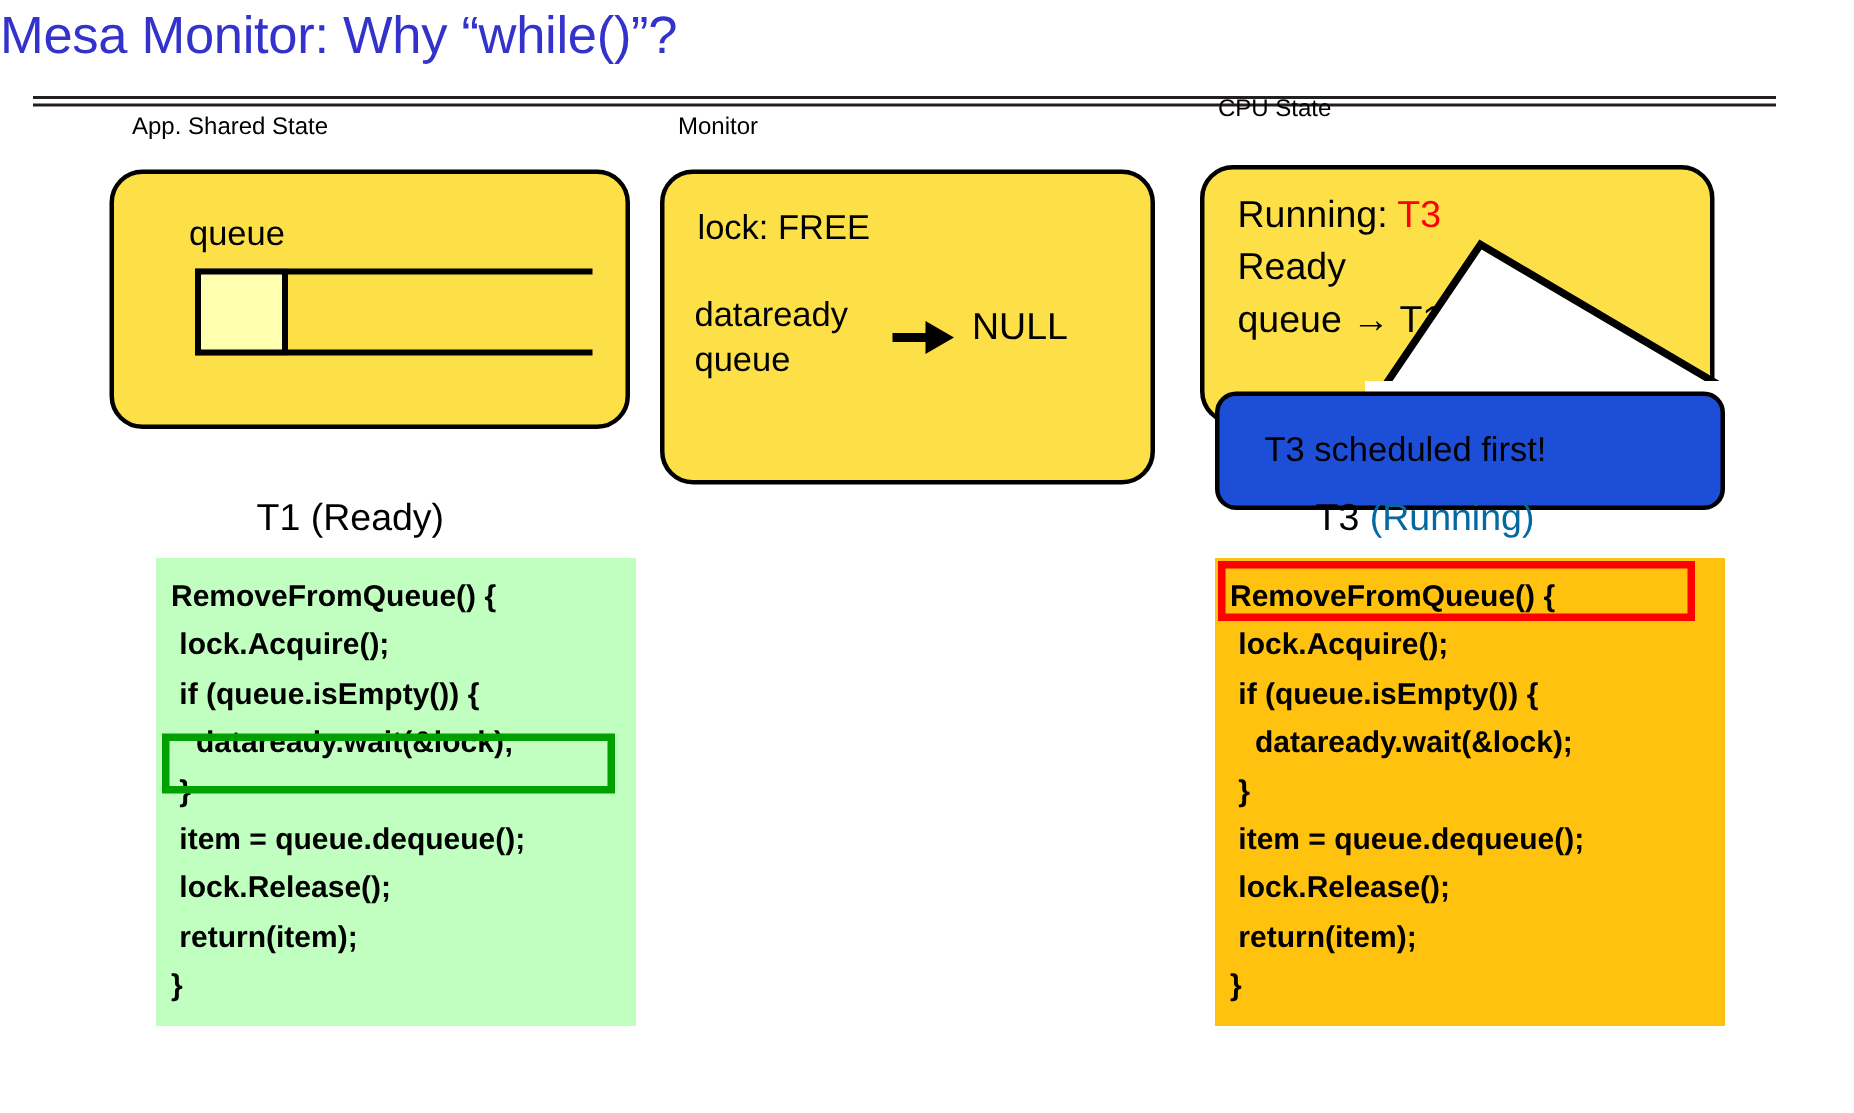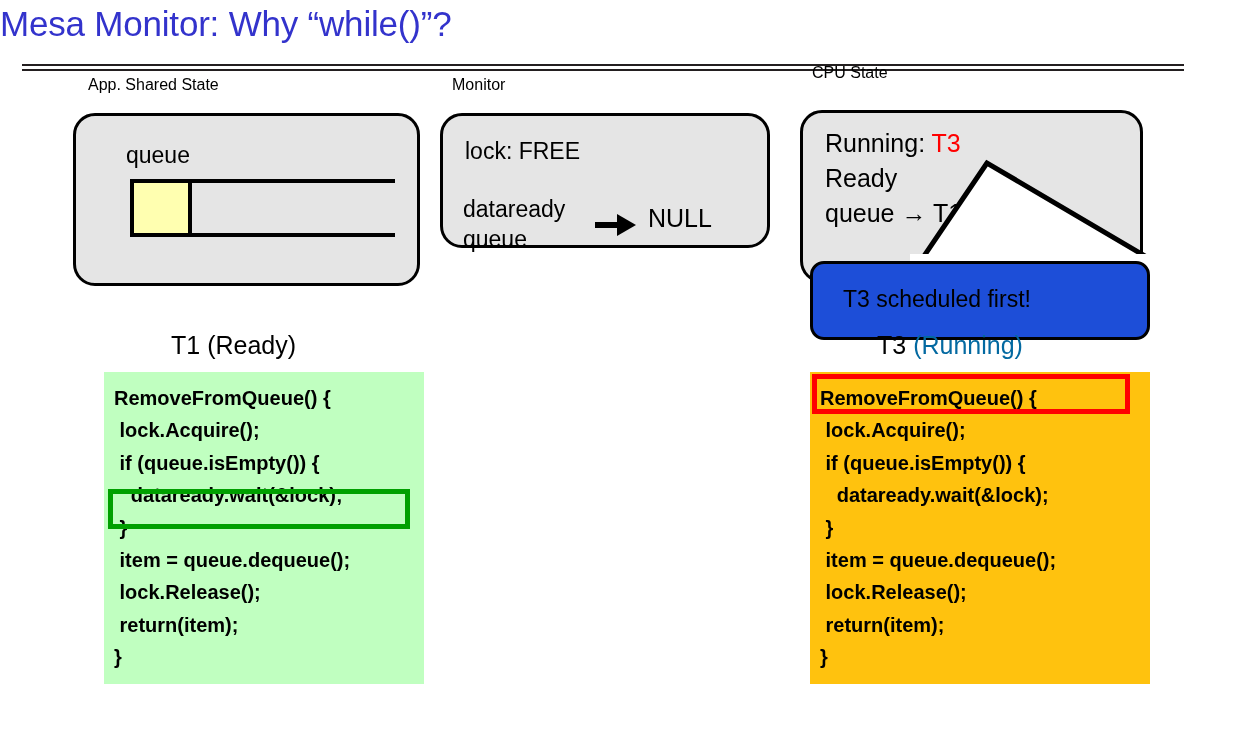--- a/index.html
+++ b/index.html
@@ -55,25 +55,25 @@
   }
   #header-app   { left: 88px;  top: 76px; }
   #header-mon   { left: 452px; top: 76px; }
   #header-cpu   { left: 812px; top: 64px; }
 
   
   .panel {
     position: absolute;
     border: 3px solid #000000;
     border-radius: 22px;
-    background: #e5e5e5;
+    background: #fde047;
     box-sizing: border-box;
   }
   #panel-app     { left: 73px;  top: 113px; width: 347px; height: 173px; }
-  #panel-monitor { left: 440px; top: 113px; width: 330px; height: 135px; }
+  #panel-monitor { left: 440px; top: 113px; width: 330px; height: 210px; }
   #panel-cpu     { left: 800px; top: 110px; width: 343px; height: 173px; }
 
   
   #queue-label {
     position: absolute;
     left: 50px;
     top: 26px;
     font-size: 23px;
   }
   #queue-figure {

